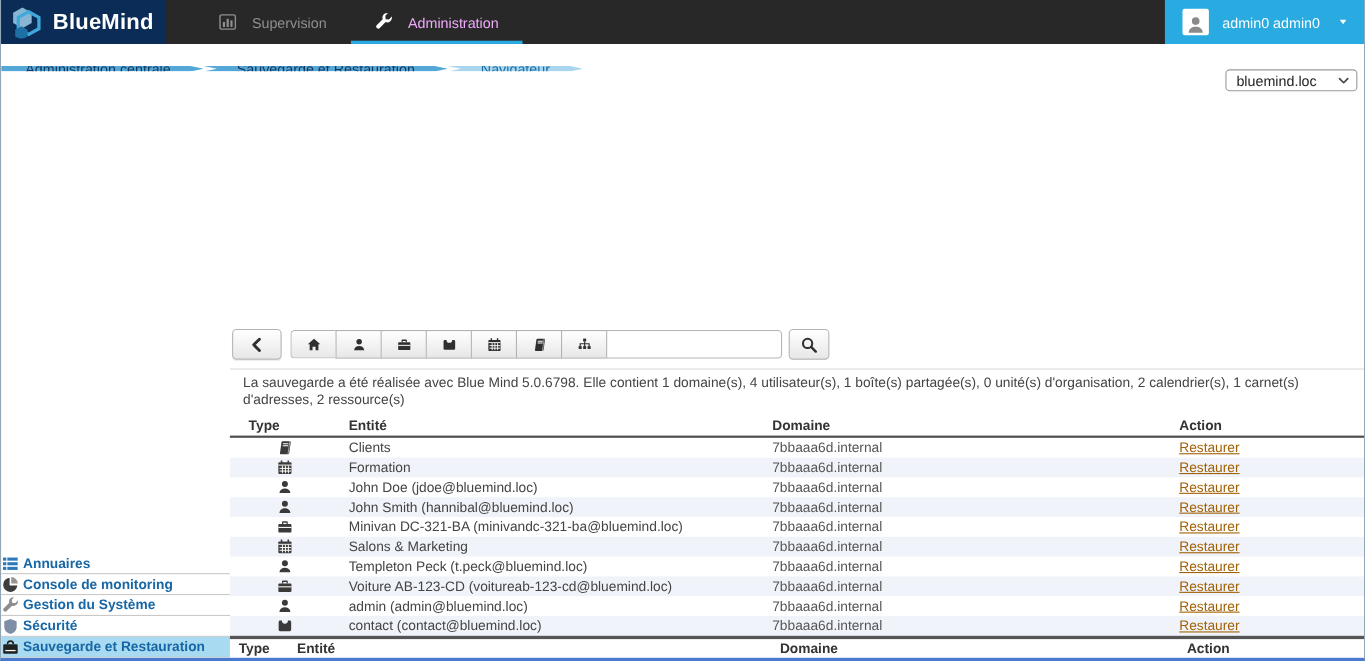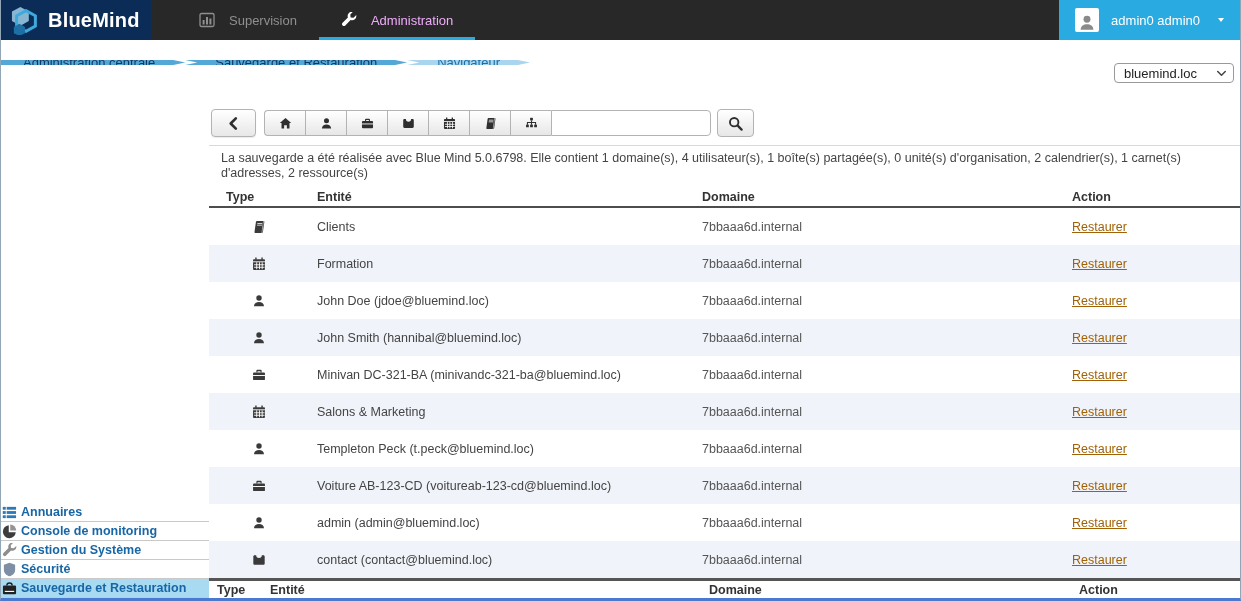--- a/index.html
+++ b/index.html
@@ -75,21 +75,21 @@
   .search-btn svg { width:15px; height:15px; }
 
   .info { border-top:1px solid #d9d9d9; padding:5px 14px 6px 12px; font-size:12.5px; color:#444; line-height:1.2; }
 
   
   .thead { display:grid; grid-template-columns:100px 385px 370px 1fr; height:21px; align-items:center;
            font-size:12.5px; font-weight:bold; color:#333; border-bottom:2px solid #4d4d4d; }
   .thead .h-type { padding-left:17px; }
   .thead > div { padding-left:8px; }
   .thead .h-type { padding-left:17px; }
-  .trow { display:grid; grid-template-columns:100px 385px 370px 1fr; height:37px; align-items:center;
+  .trow { display:grid; grid-template-columns:100px 385px 370px 1fr; height:18px; align-items:center;
           font-size:12.5px; color:#444; }
   .trow:nth-child(even) { background:#f0f4fa; }
   .c-type { display:flex; justify-content:center; }
   .c-type svg { width:14px; height:14px; color:#3a3a3a; }
   .c-entity, .c-domain, .c-action { padding-left:8px; overflow:hidden; white-space:nowrap; }
   .c-domain { color:#555; }
   .c-action a { color:#a16207; text-decoration:underline; cursor:pointer; }
 
   .flex-spacer { flex:1; }
 

